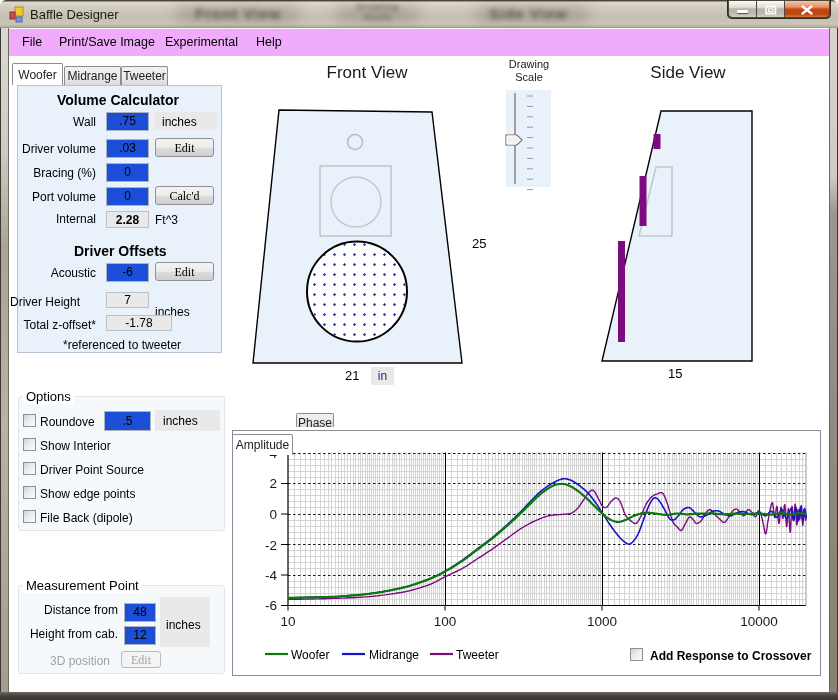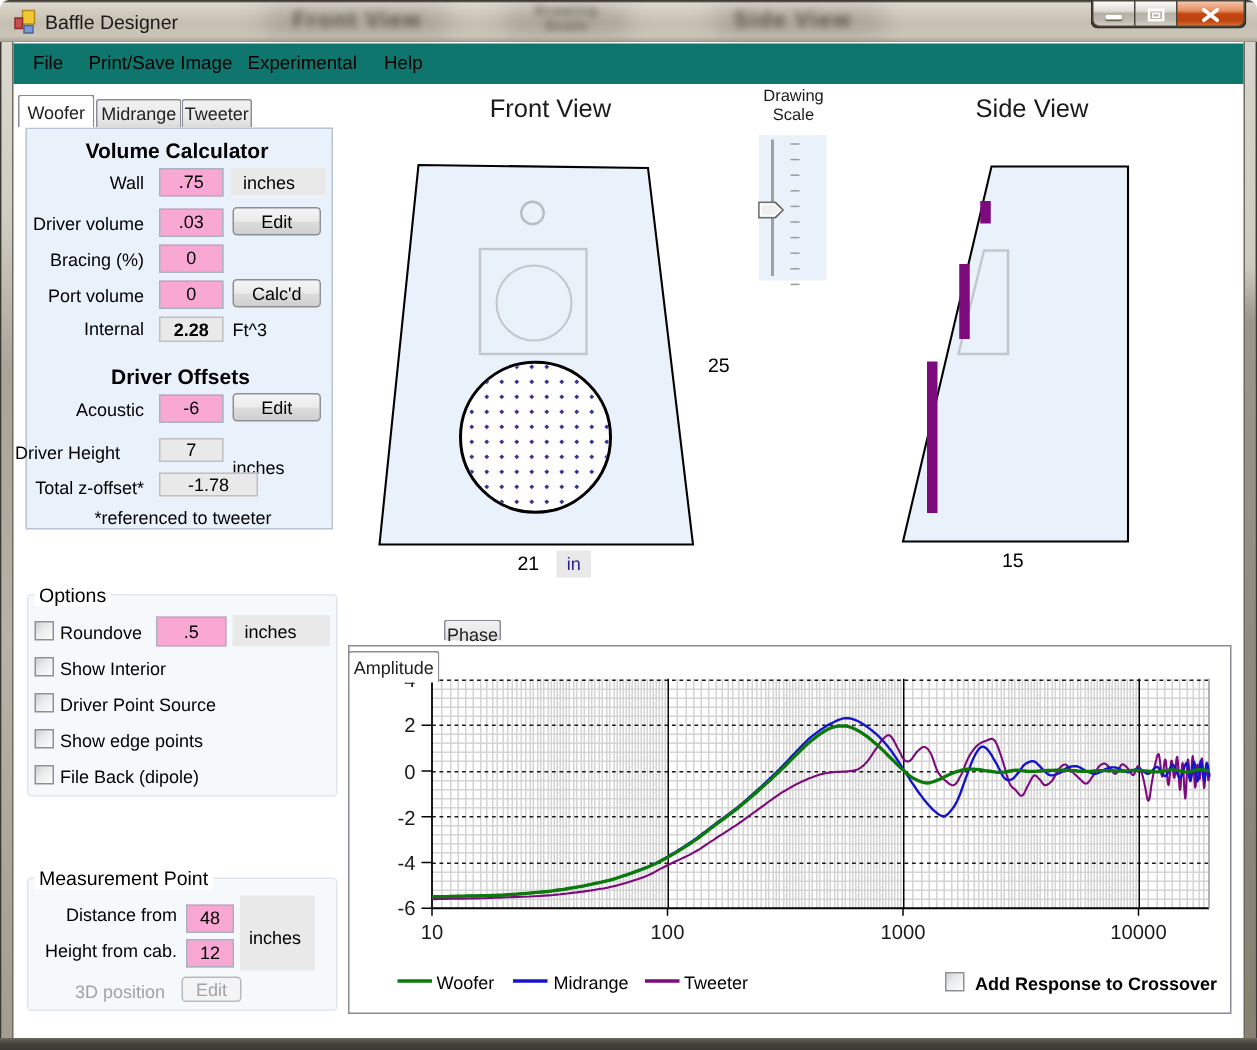--- a/index.html
+++ b/index.html
@@ -9,46 +9,46 @@
   background:linear-gradient(180deg,#35332e 0,#57544b 1px,#dcd7cc 2px,#d2ccbf 8px,#c5bfb1 16px,#ccc6b9 24px,#b3ad9f 27px,#908c7f 28px); }
 #titlebar .smudge { position:absolute; top:5px; height:18px; background:rgba(66,61,50,0.22); filter:blur(7px); border-radius:9px; }
 .ghost { position:absolute; color:rgba(52,48,40,0.68); filter:blur(2.4px); font-weight:bold; letter-spacing:1px; }
 #winbtns { position:absolute; left:727px; top:0; width:104px; height:19px;
   background:#4b4840; border-radius:0 0 5px 5px; border:1px solid #2e2c27; border-top:none;
   display:flex; padding:1px; gap:1px; }
 .wbtn { width:27px; background:linear-gradient(180deg,#fbfaf8 0,#dedbd4 40%,#b5b1a7 50%,#c0bcb2 80%,#d4d0c7 100%); position:relative; }
 .wbtn:first-child { border-radius:0 0 0 4px; }
 #closebtn { width:44px; border-radius:0 0 4px 0;
   background:linear-gradient(180deg,#f6c5ab 0,#e48f60 38%,#c44613 52%,#bc440f 80%,#d96f35 100%); }
-#menubar { position:absolute; left:9px; top:29px; width:820px; height:27px; background:#0f766e;
+#menubar { position:absolute; left:9px; top:29px; width:820px; height:27px; background:#f0abfc;
   font-size:12.5px; color:#000; }
 .mitem { position:absolute; top:6px; }
 .borderL { position:absolute; left:0; top:28px; width:9px; height:664px;
   background:linear-gradient(180deg,#dbd8cf 0,#cfccc3 120px,#aaa497 220px,#b8b3a6 400px,#a39d8f 100%);
   border-left:1px solid #3a3833; border-right:1px solid #6e6a60; }
 .borderR { position:absolute; left:829px; top:28px; width:9px; height:664px;
   background:linear-gradient(180deg,#d8d5cc 0,#cdcac1 150px,#9b978c 185px,#8f8b80 400px,#86826f 100%);
   border-left:1px solid #6e6a60; border-right:1px solid #3a3833; }
 .borderB { position:absolute; left:0; top:692px; width:838px; height:8px;
   background:linear-gradient(180deg,#6e6a60 0,#55524a 2px,#45423b 4px,#3a3833 8px); }
 
 
 .tab { position:absolute; border:1px solid #898c95; border-bottom:none; text-align:center;
   font-size:12px; color:#222; border-radius:2px 2px 0 0;
   background:linear-gradient(180deg,#f2f1f1 0,#ebeaea 60%,#dcdbdb 100%); }
 .tab.active { background:#fff; z-index:3; }
 
 .bluepanel { position:absolute; background:#e9f1fb; }
-.inp { position:absolute; background:#f9a8d4; border:1px solid #aab3bd; font-size:12px;
+.inp { position:absolute; background:#1d4ed8; border:1px solid #aab3bd; font-size:12px;
   text-align:center; line-height:16px; color:#000; }
 .graybox { position:absolute; background:#e9e9e9; border:1px solid #c0c0c0; font-size:12px;
   text-align:center; color:#000; }
 .grayfield { position:absolute; background:#e9e9e9; font-size:12px; color:#000; }
 .btn { position:absolute; background:linear-gradient(180deg,#f4f4f4 0,#ebebeb 50%,#dddddd 52%,#cfcfcf 100%);
-  border:1px solid #8e9094; border-radius:3px; font-size:12px; text-align:center; color:#000; }
+  border:1px solid #8e9094; border-radius:3px; font-size:12px; text-align:center; color:#000;font-family:Liberation Serif, serif; }
 .btn.disabled { background:#f4f4f4; border-color:#b5babd; color:#9fa3a5; }
 .lbl { position:absolute; font-size:12px; color:#000; white-space:nowrap; }
 .cb { position:absolute; width:13px; height:13px; background:linear-gradient(135deg,#cdcfd1 0,#e9eaeb 40%,#fdfdfd 100%);
   border:1px solid #8e9094; }
 .hdr { position:absolute; font-weight:bold; font-size:14px; color:#000; white-space:nowrap; }
 .axlbl { font:13.5px "Liberation Sans",sans-serif; fill:#1a1a1a; }
 .rlbl { position:absolute; font-size:12px; color:#000; text-align:right; white-space:nowrap; }
 </style></head>
 <body>
 <div id="titlebar">

